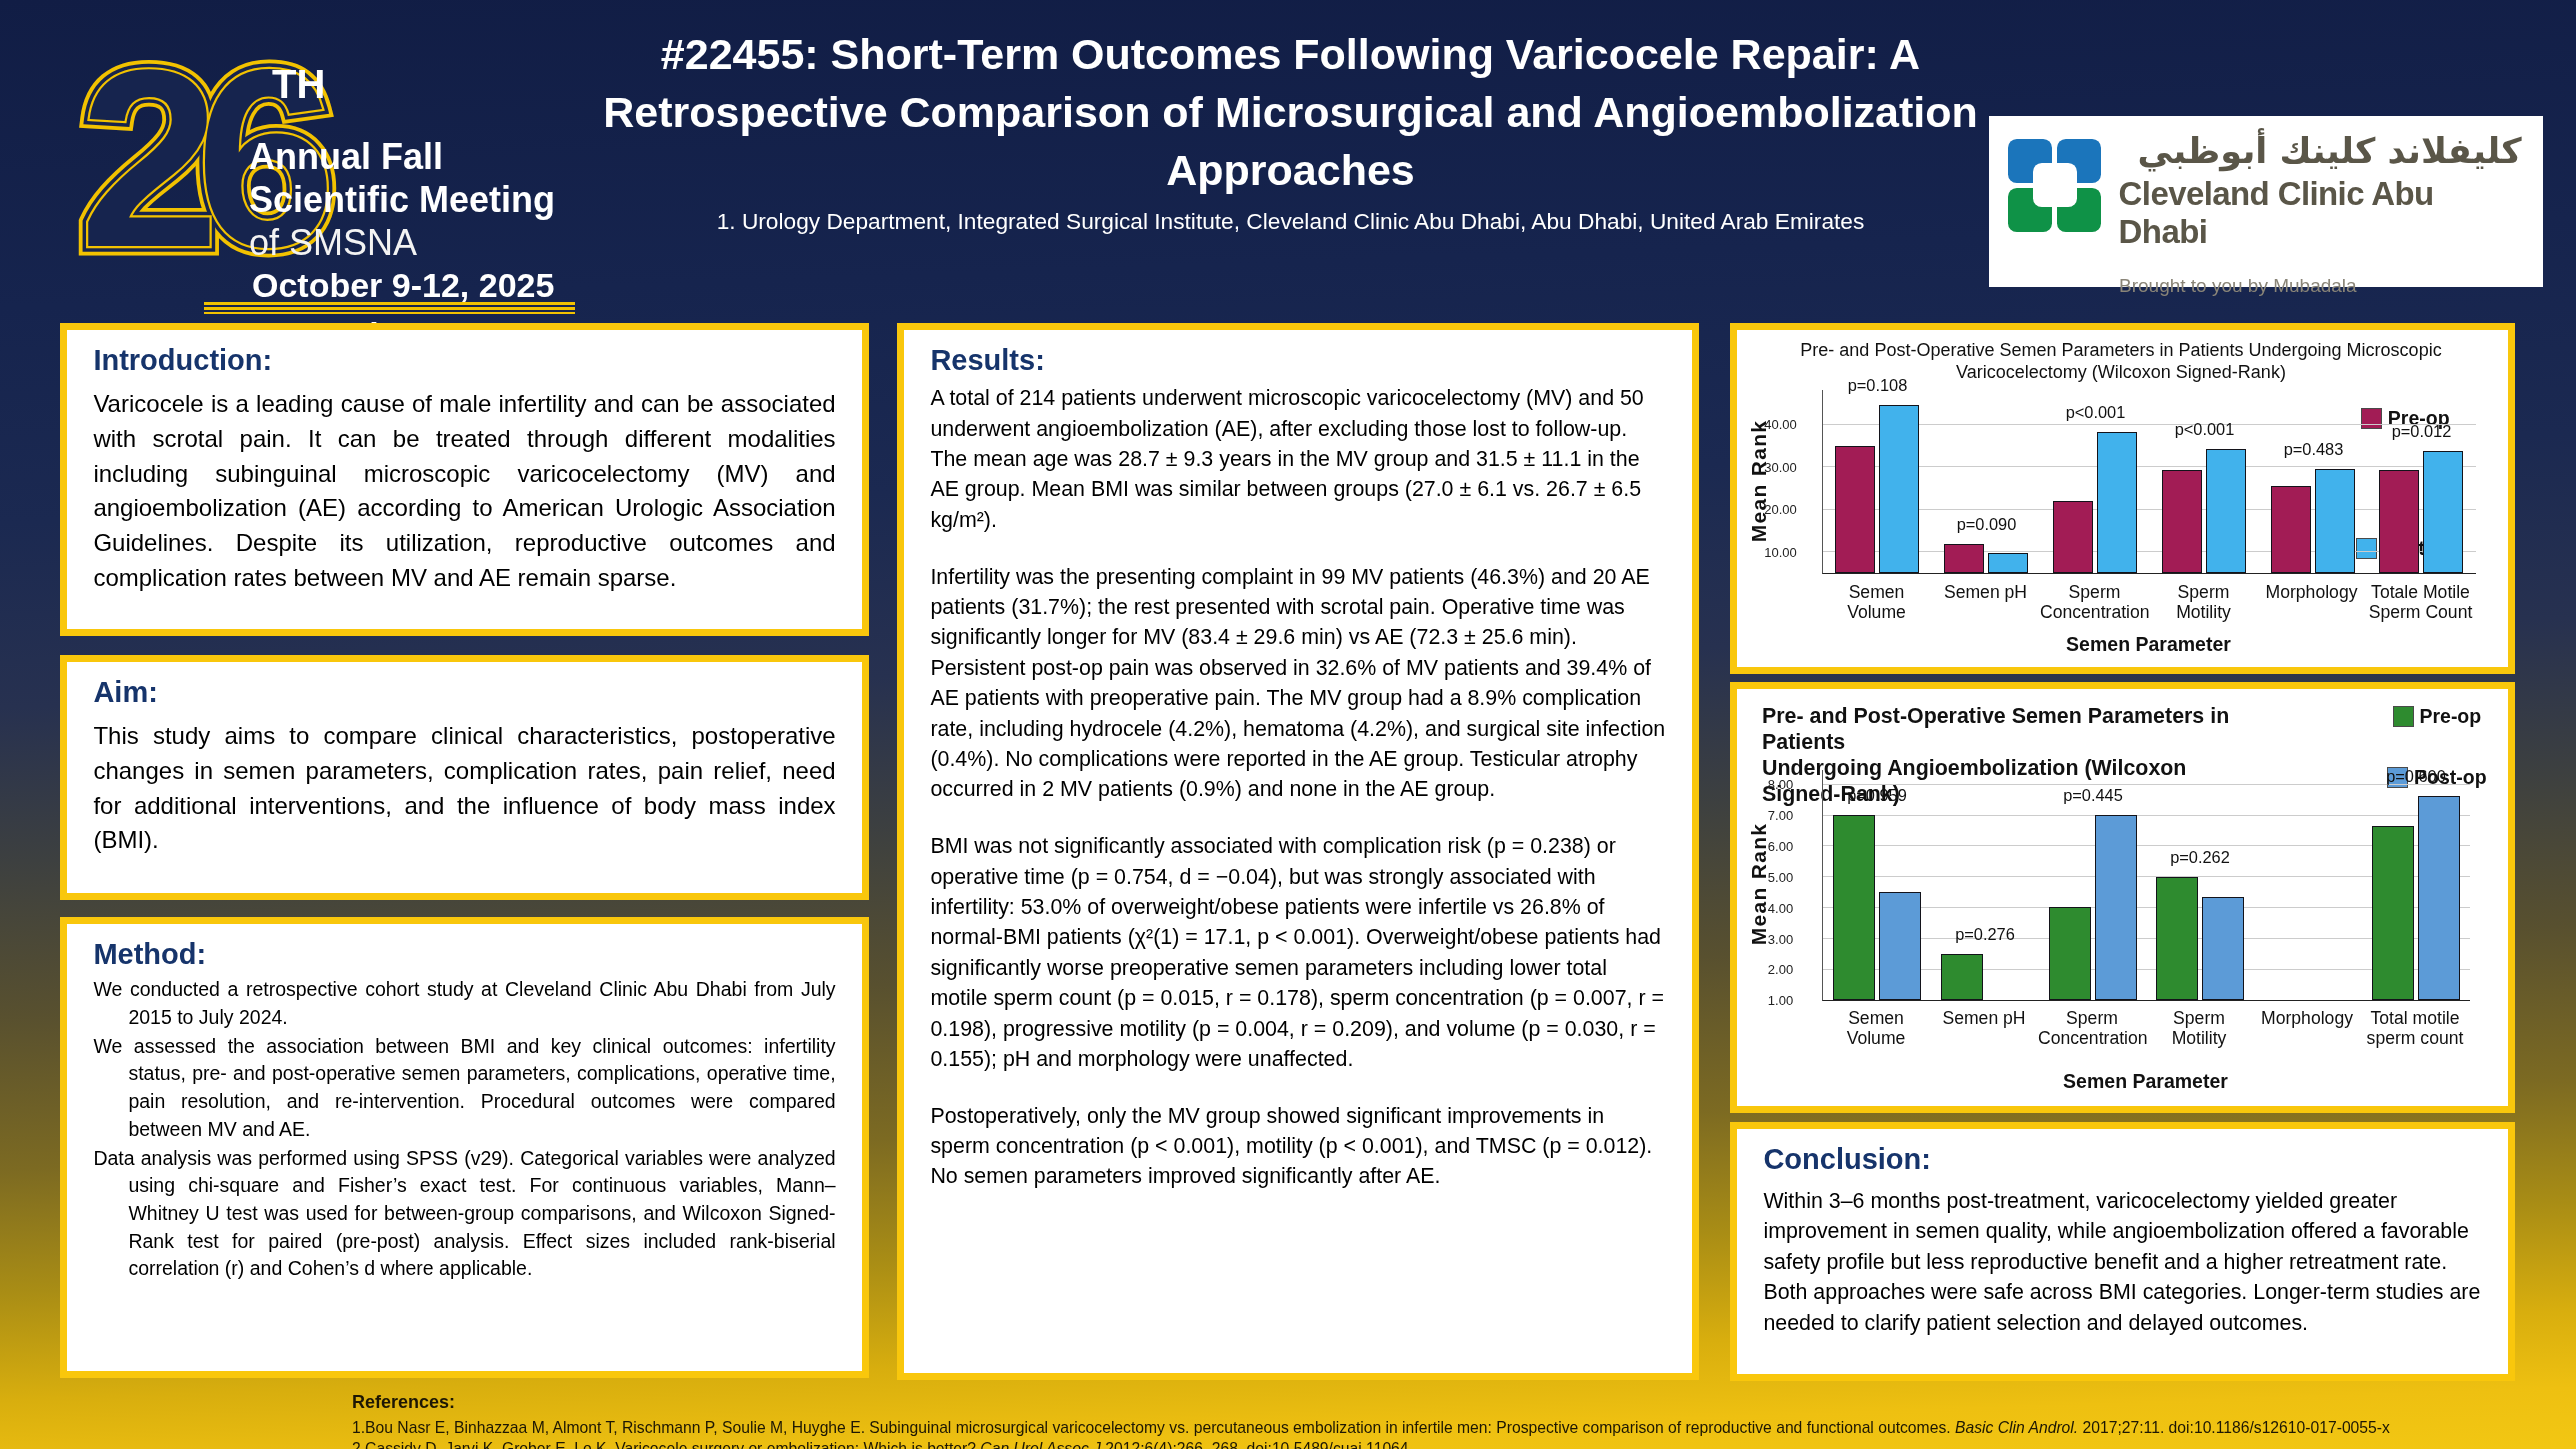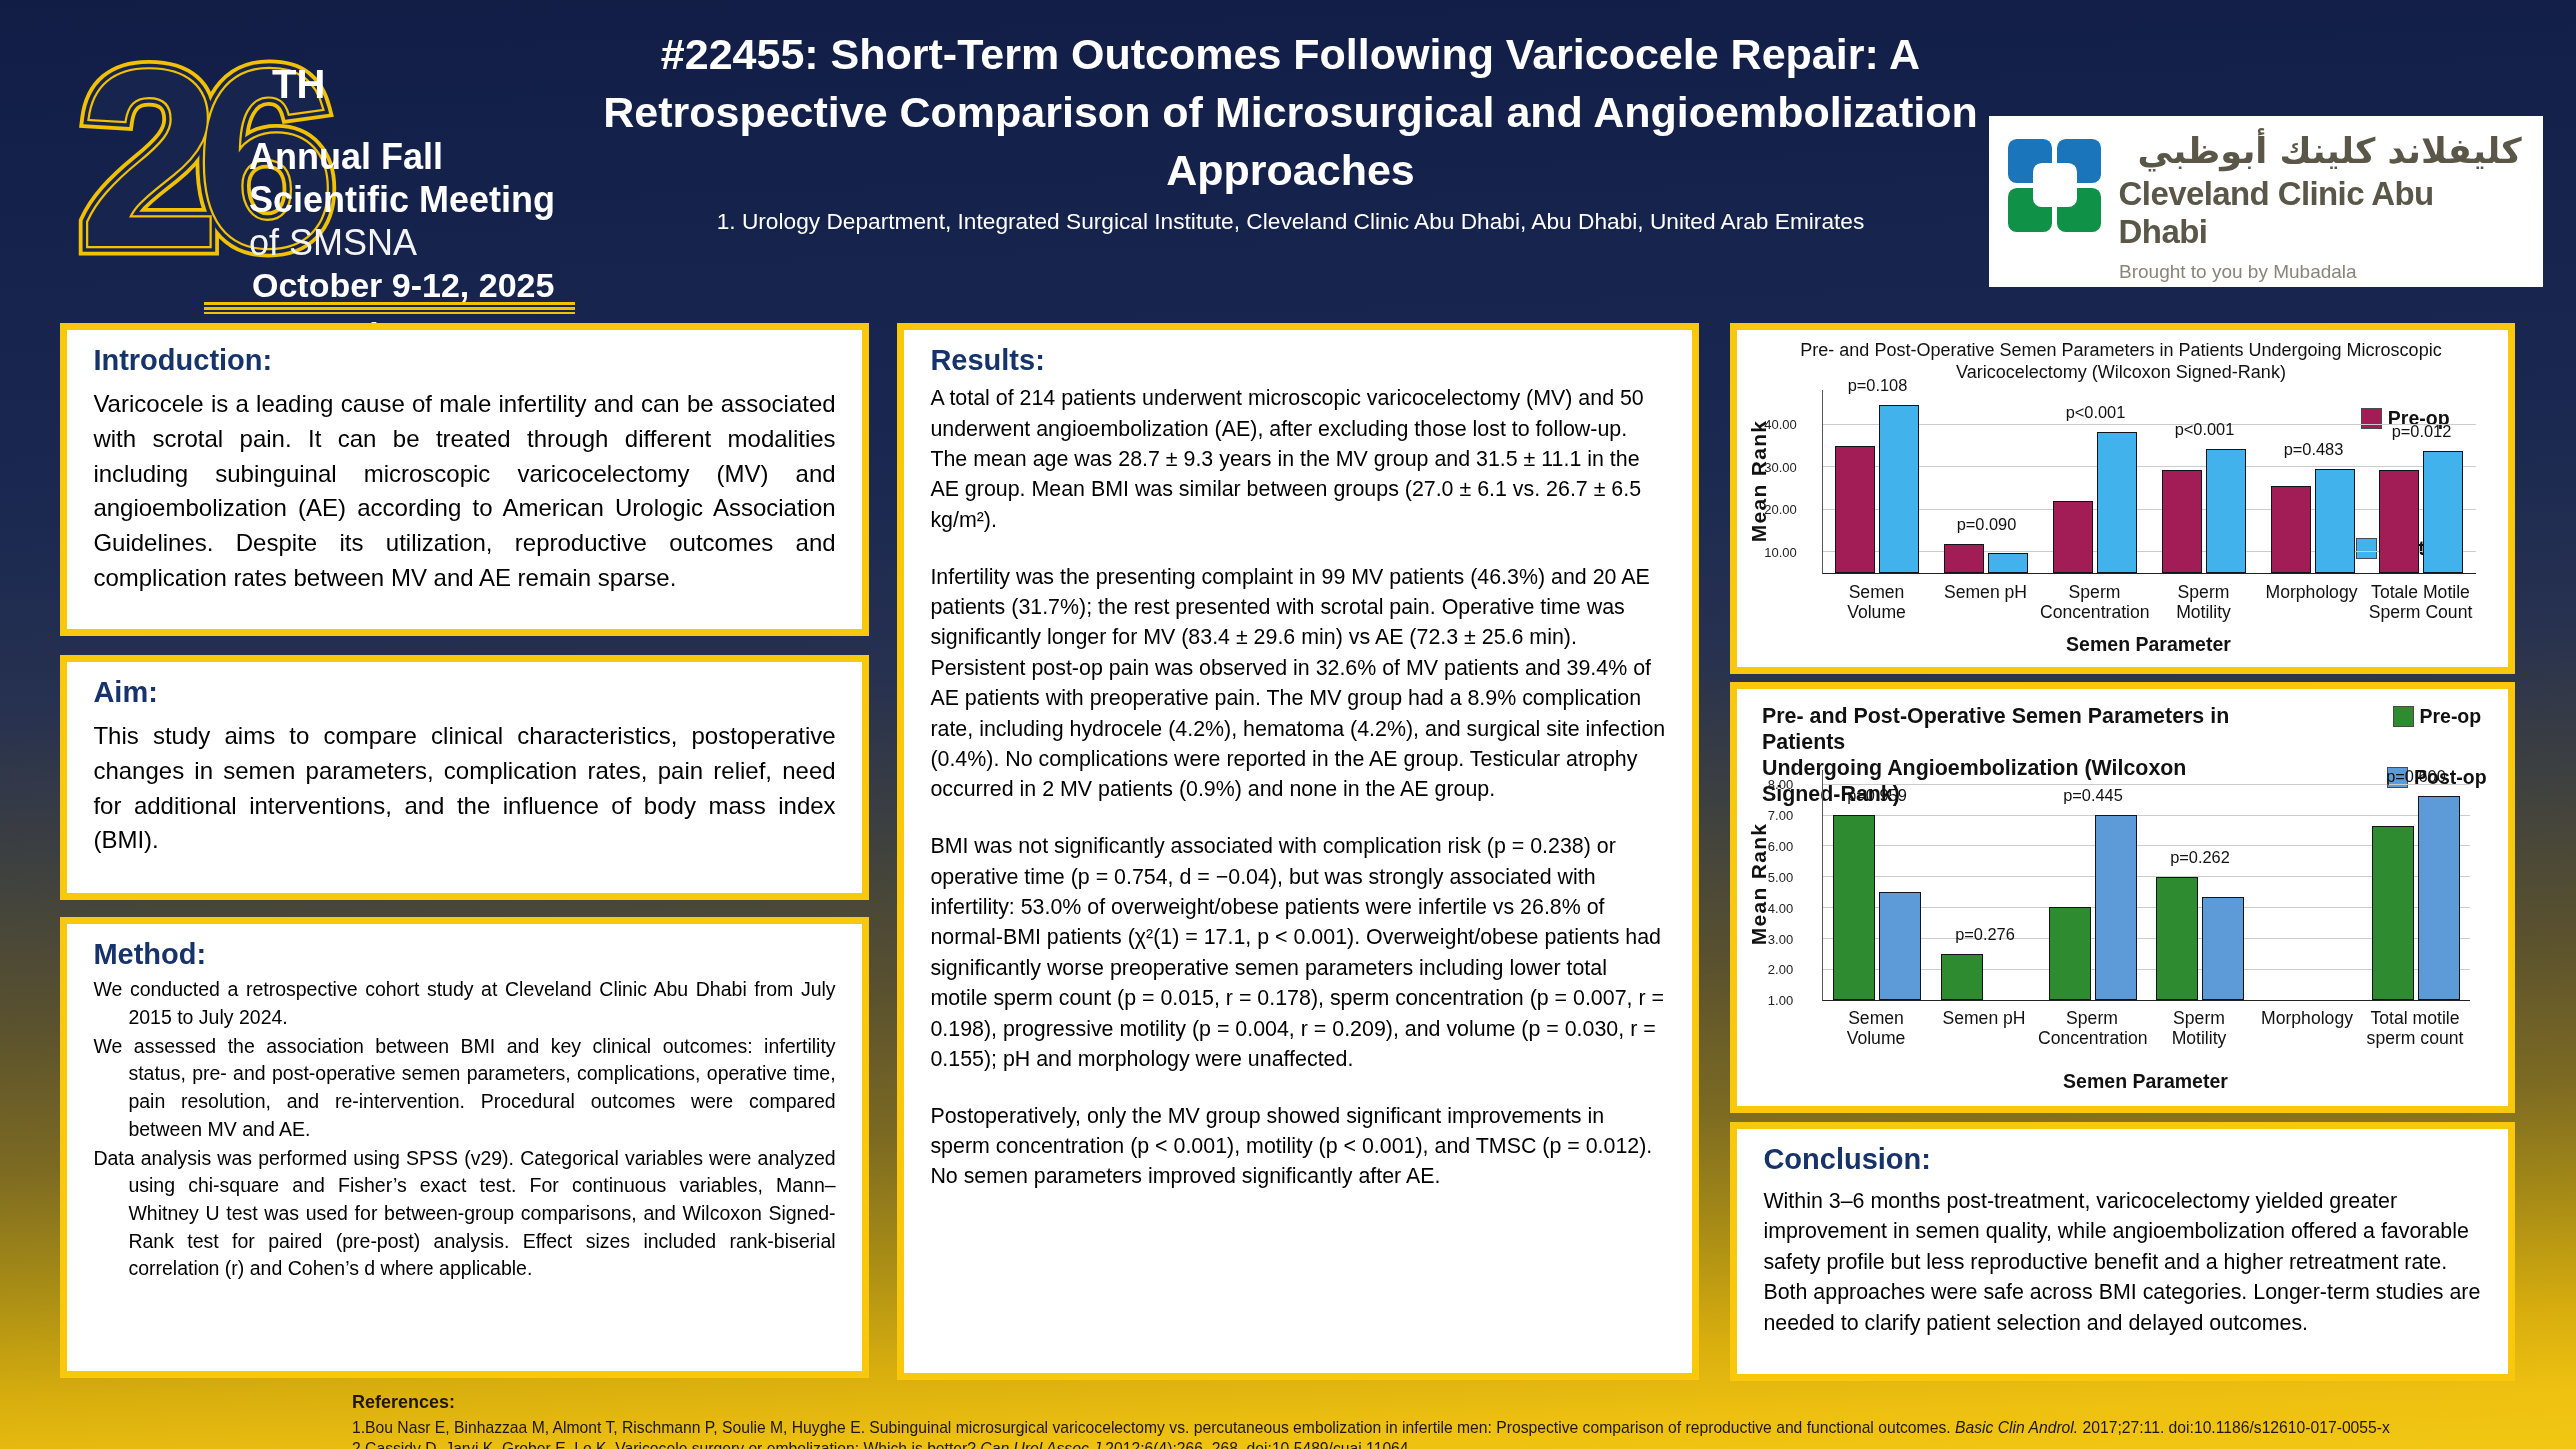--- a/index.html
+++ b/index.html
@@ -32,21 +32,21 @@
   .clinic-mark{width:93px;height:93px;position:relative;flex:0 0 auto;margin-top:6.3px;}
   .cm-q{position:absolute;width:44px;height:44px;border-radius:8.8px;}
   .cm-tl{left:0;top:0;background:#1b75bb;}
   .cm-tr{right:0;top:0;background:#1b75bb;}
   .cm-bl{left:0;bottom:0;background:#0f9247;}
   .cm-br{right:0;bottom:0;background:#0f9247;}
   .cm-c{position:absolute;left:24.5px;top:24.5px;width:44px;height:44px;background:#ffffff;border-radius:8.8px;}
   .clinic-text{margin-left:17.6px;width:403px;}
   .clinic-ar{font-family:"DejaVu Sans",sans-serif;font-size:35px;font-weight:bold;color:#5a5648;text-align:right;line-height:1.1;}
   .clinic-en{font-size:33px;font-weight:bold;color:#5a5648;margin-top:3.8px;letter-spacing:-0.6px;}
-  .clinic-tag{margin-left:111px;margin-top:10px;font-size:19px;color:#8a8578;}
+  .clinic-tag{margin-left:111px;margin-top:24px;font-size:19px;color:#8a8578;}
   
   .panel{position:absolute;background:#ffffff;border:7.6px solid #f9c70c;box-sizing:border-box;overflow:hidden;}
   #p-intro{left:60px;top:323px;width:809px;height:313px;}
   #p-aim{left:60px;top:655px;width:809px;height:245px;}
   #p-method{left:60px;top:917px;width:809px;height:461px;}
   #p-results{left:897px;top:323px;width:802px;height:1057px;}
   #p-chart1{left:1730px;top:323px;width:785px;height:351px;}
   #p-chart2{left:1730px;top:682px;width:785px;height:431px;}
   #p-conclusion{left:1730px;top:1122px;width:785px;height:259px;}
   .sec-h{font-size:29px;font-weight:bold;color:#16346b;margin:14px 26.4px 10px;}

